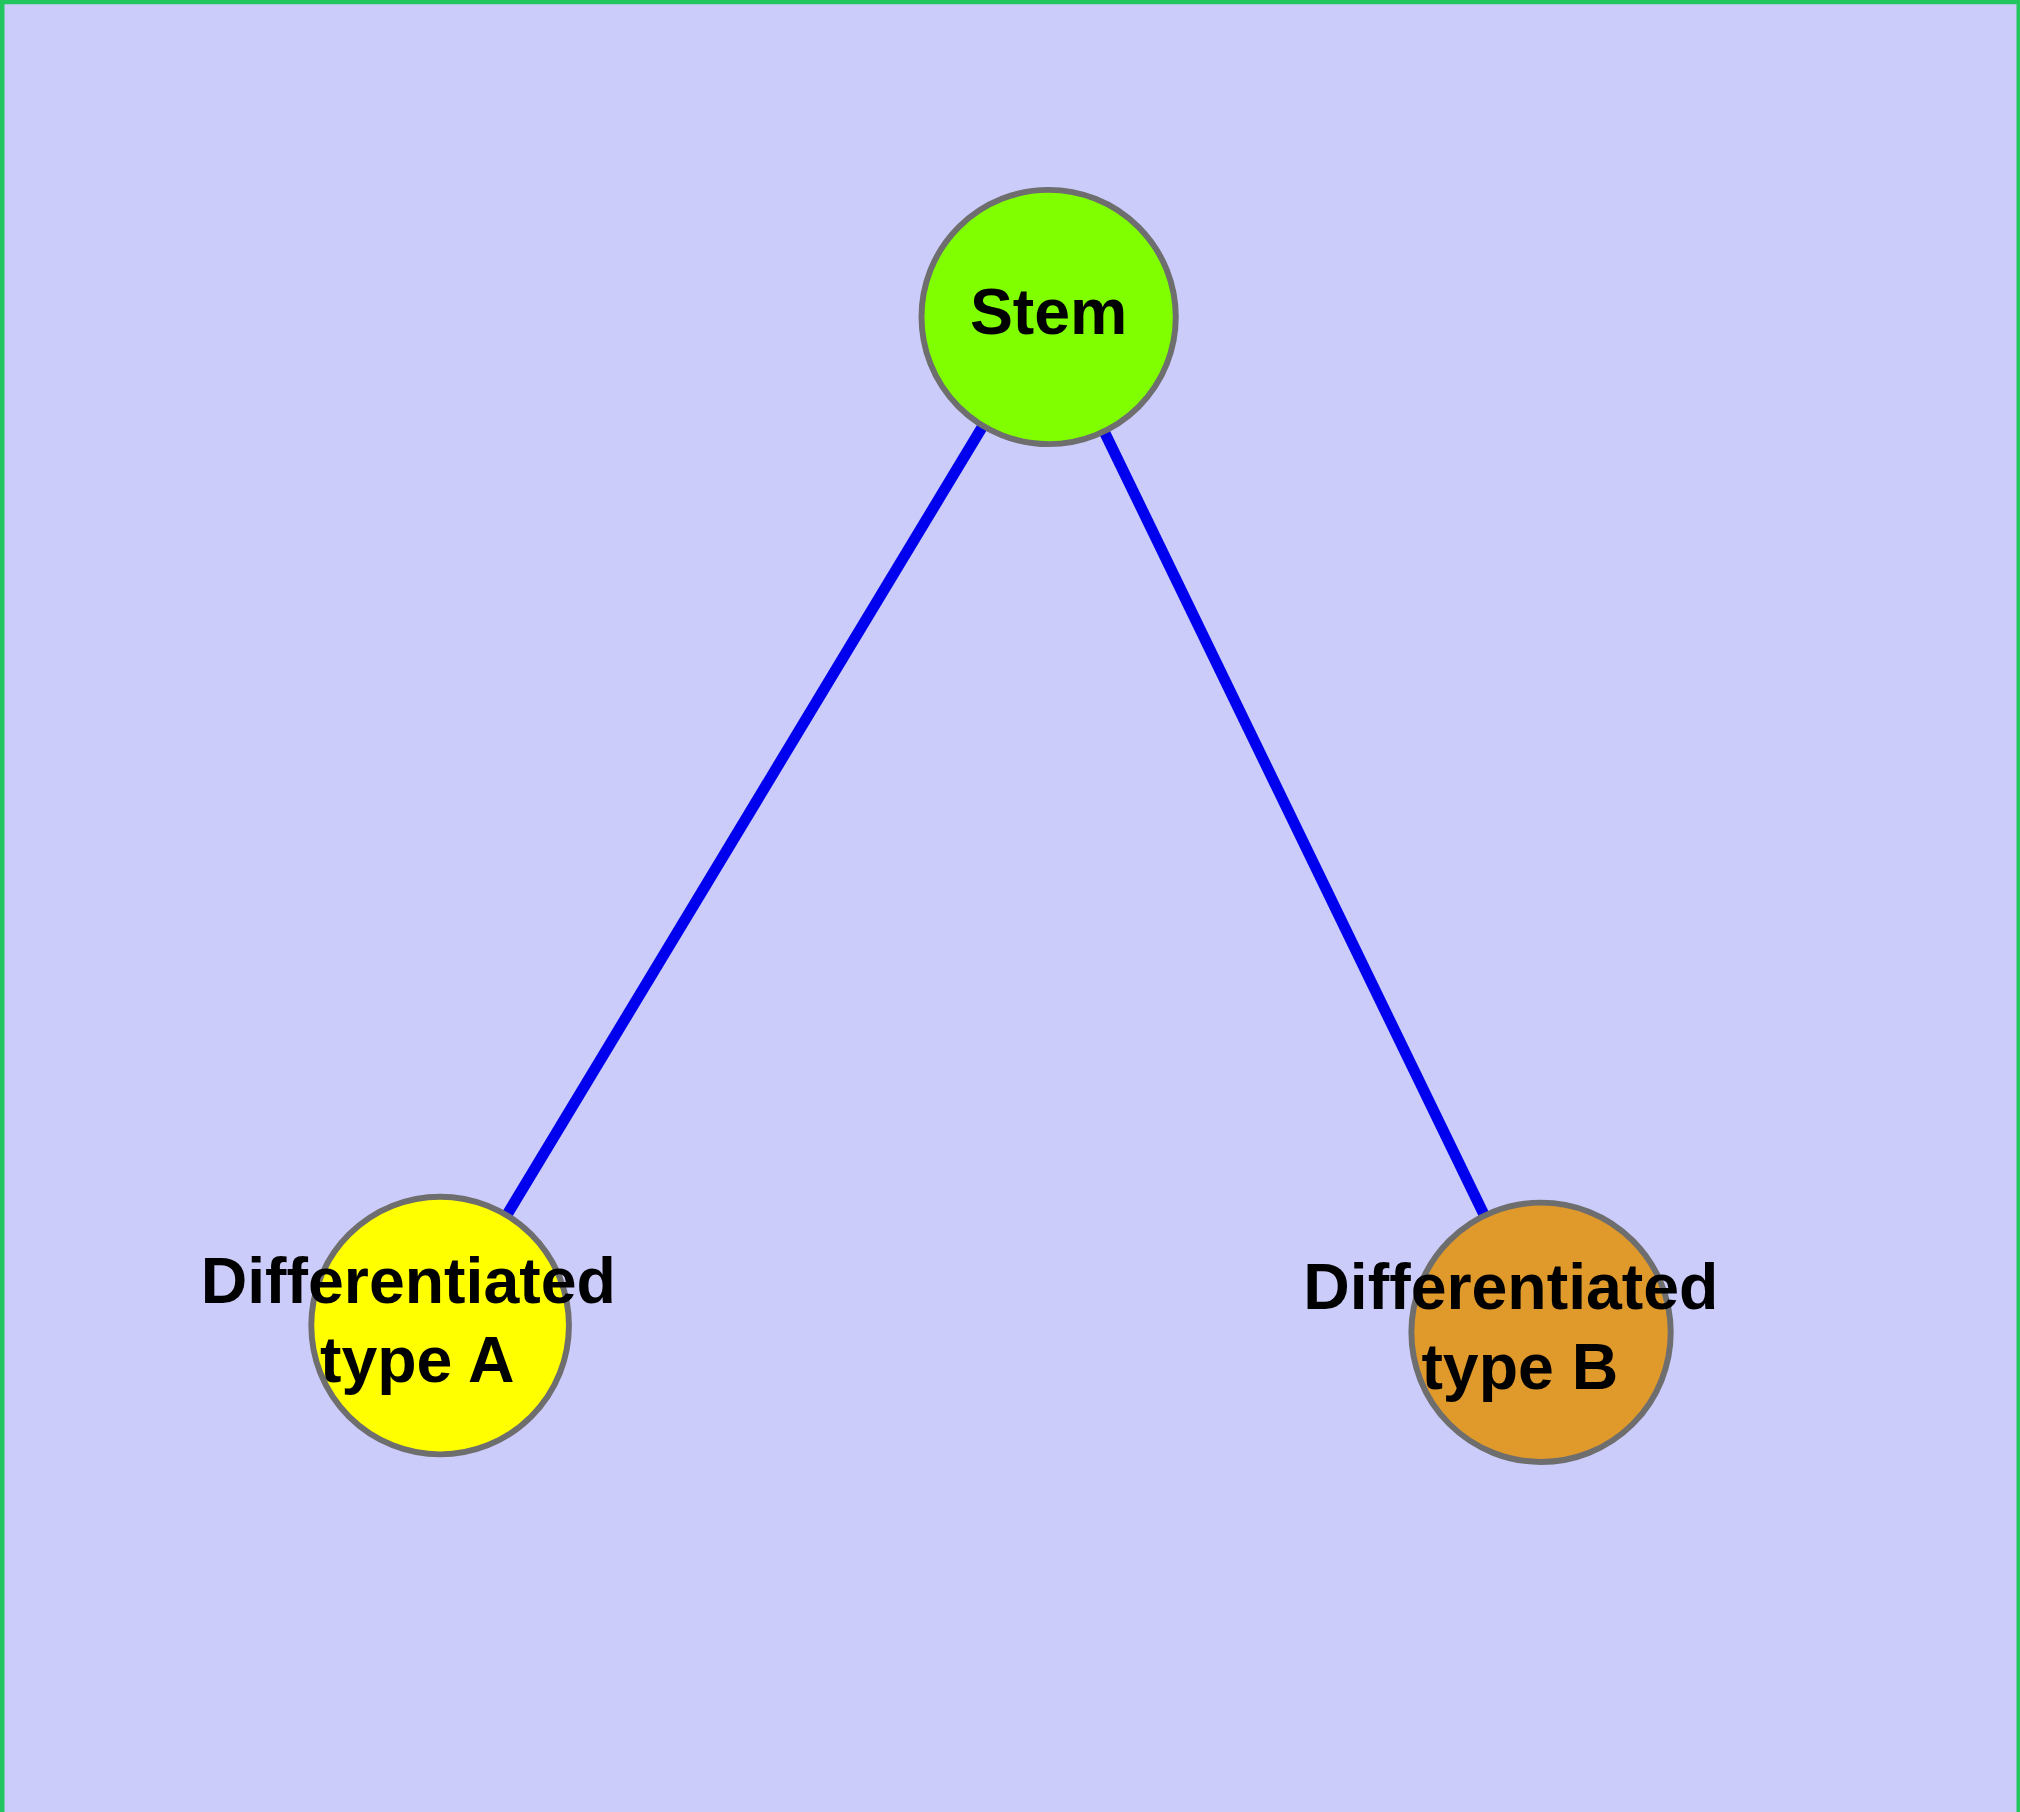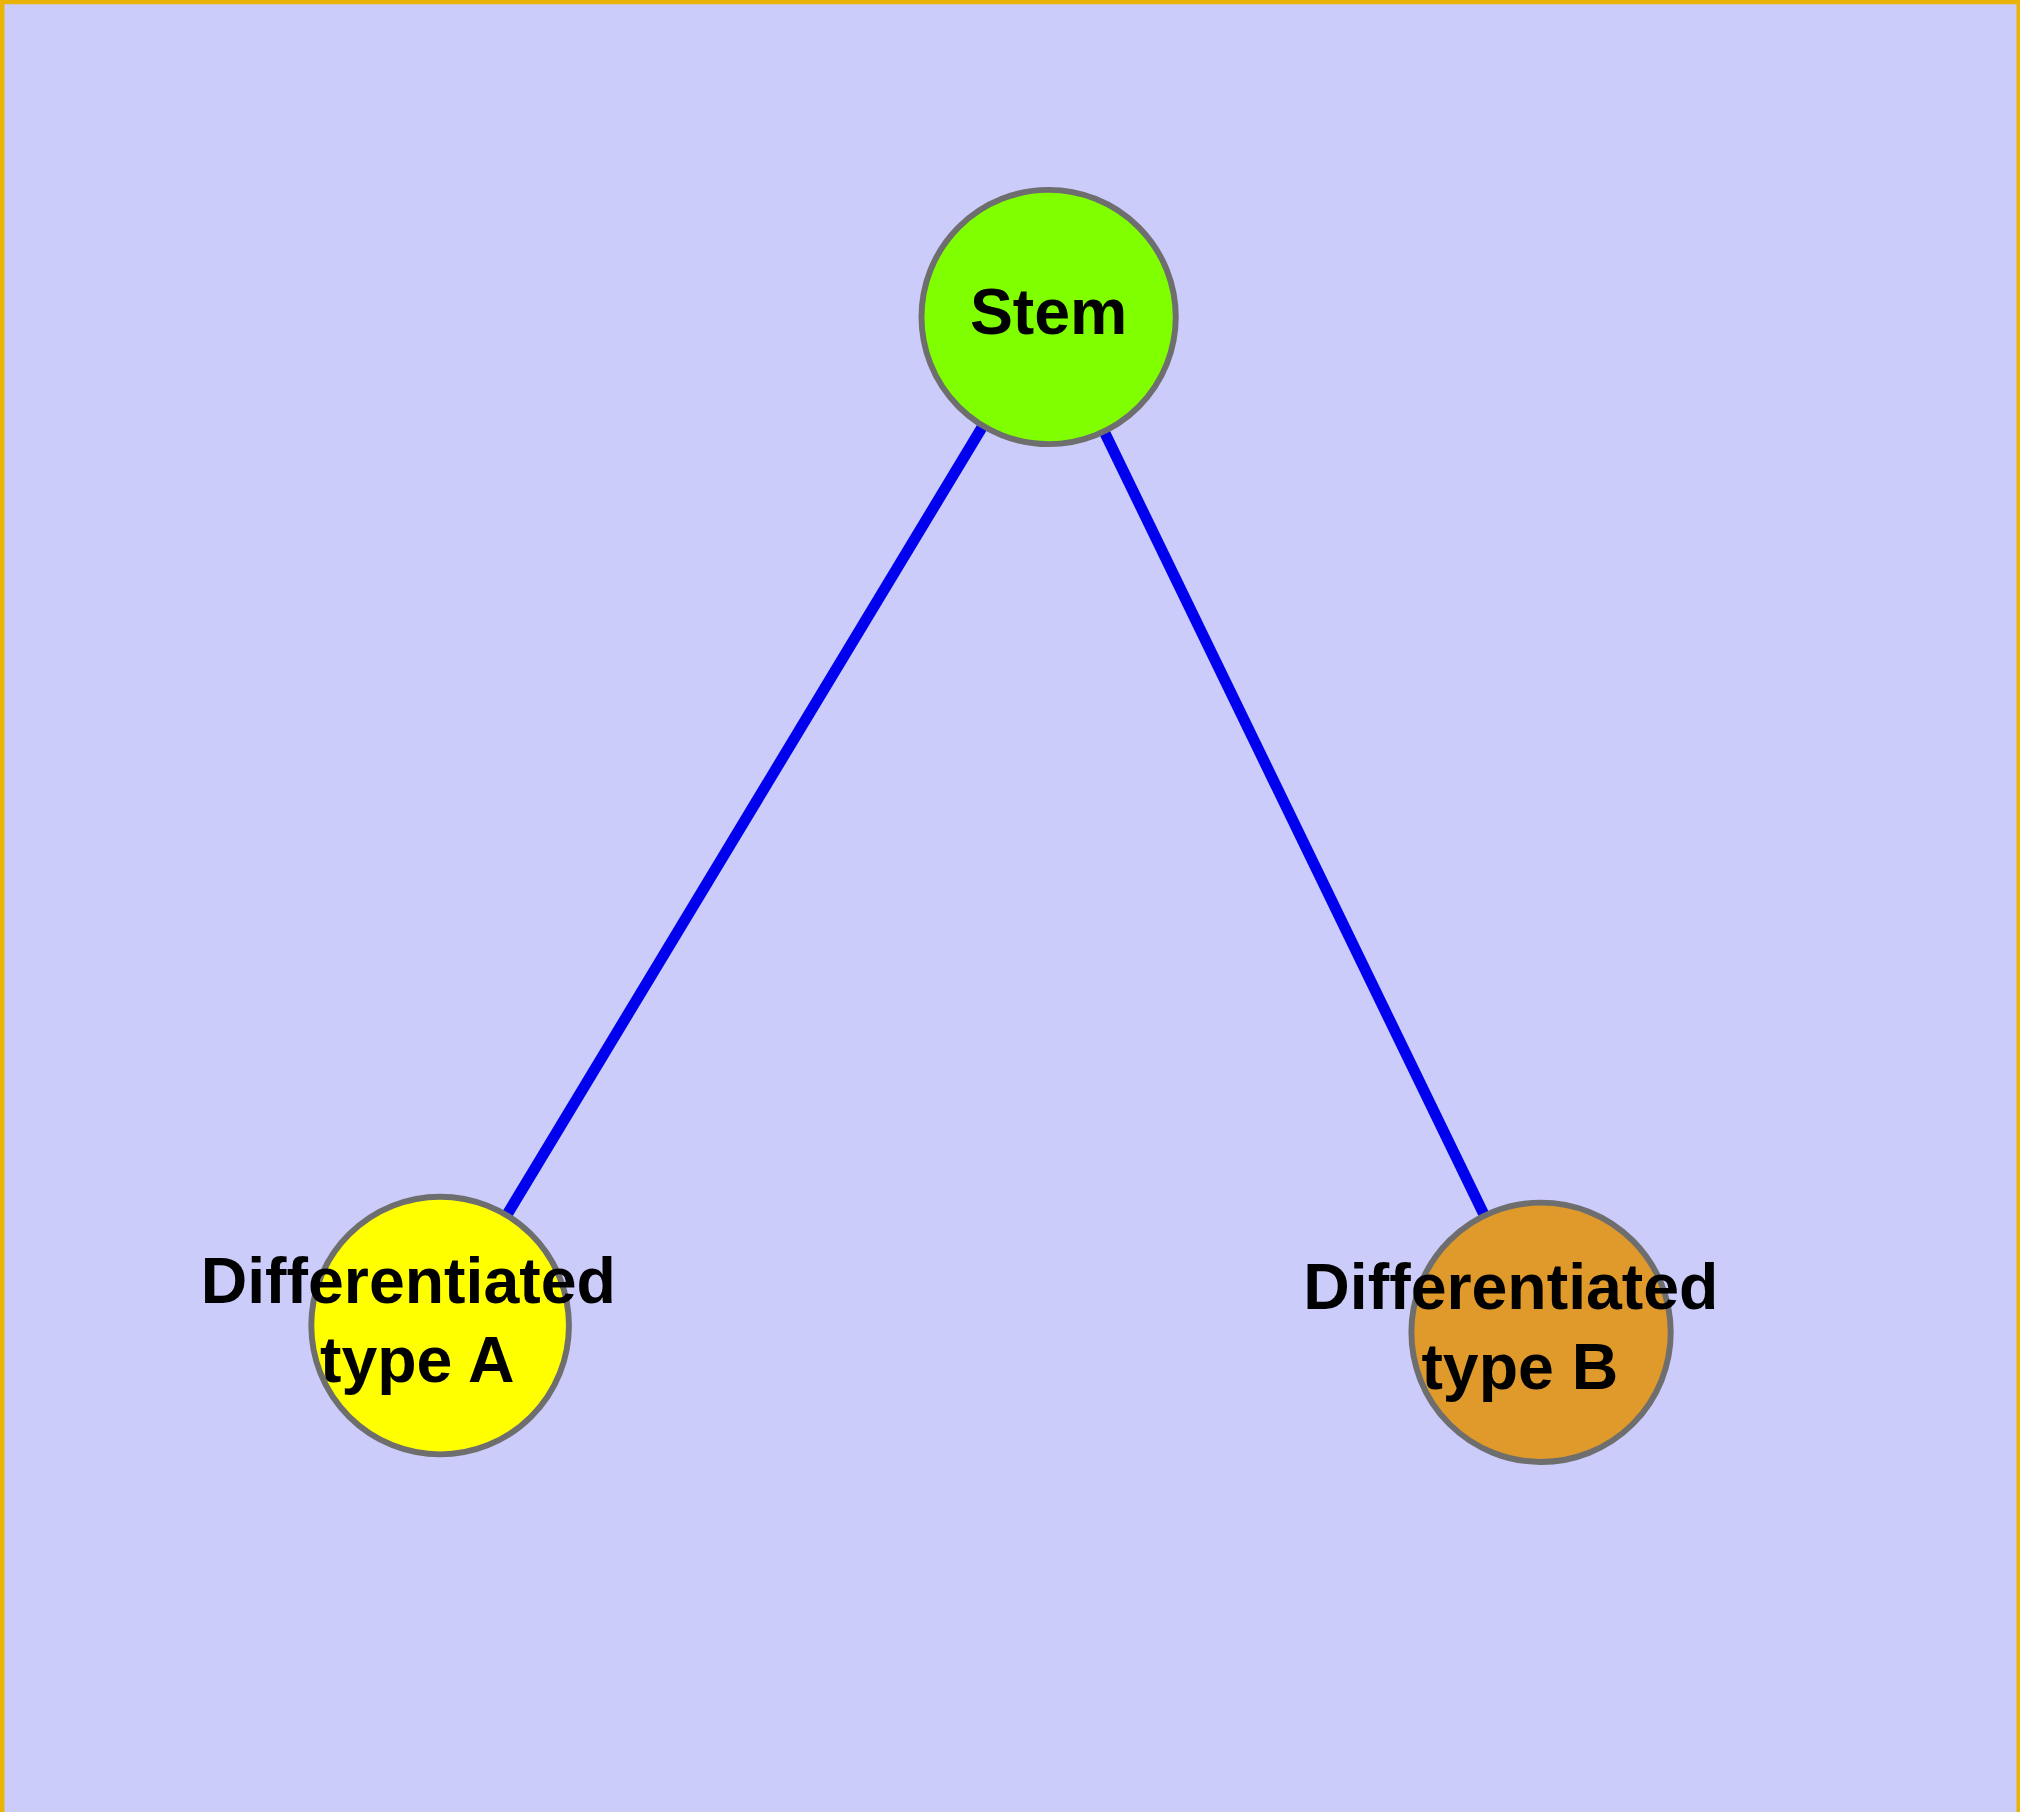--- a/index.html
+++ b/index.html
@@ -29,21 +29,21 @@
     font-weight: bold;
     fill: #000000;
     text-anchor: middle;
     dominant-baseline: middle;
     paint-order: normal;
   }
 </style>
 </head>
 <body>
 
-<div id="canvas" style="width: 2021px; height: 1812px; background: #eab308;">
+<div id="canvas" style="width: 2021px; height: 1812px; background: #22c55e;">
   <svg id="graph-svg" viewBox="0 0 2384 2138" xmlns="http://www.w3.org/2000/svg" style="width: 2021px; height: 1812px;">
 
     <rect id="bg-rect" x="5" y="5" width="2374" height="2133" fill="#ccccfa"></rect>
 
     <g id="edge-layer">
       <line id="edge-stem-diff_a" x1="1237" y1="374" x2="519" y2="1564" stroke="#0000ee" stroke-width="13" stroke-linecap="butt"></line>
       <line id="edge-stem-diff_b" x1="1237" y1="374" x2="1818" y2="1572" stroke="#0000ee" stroke-width="13" stroke-linecap="butt"></line>
     </g>
 
     <g id="node-layer">

